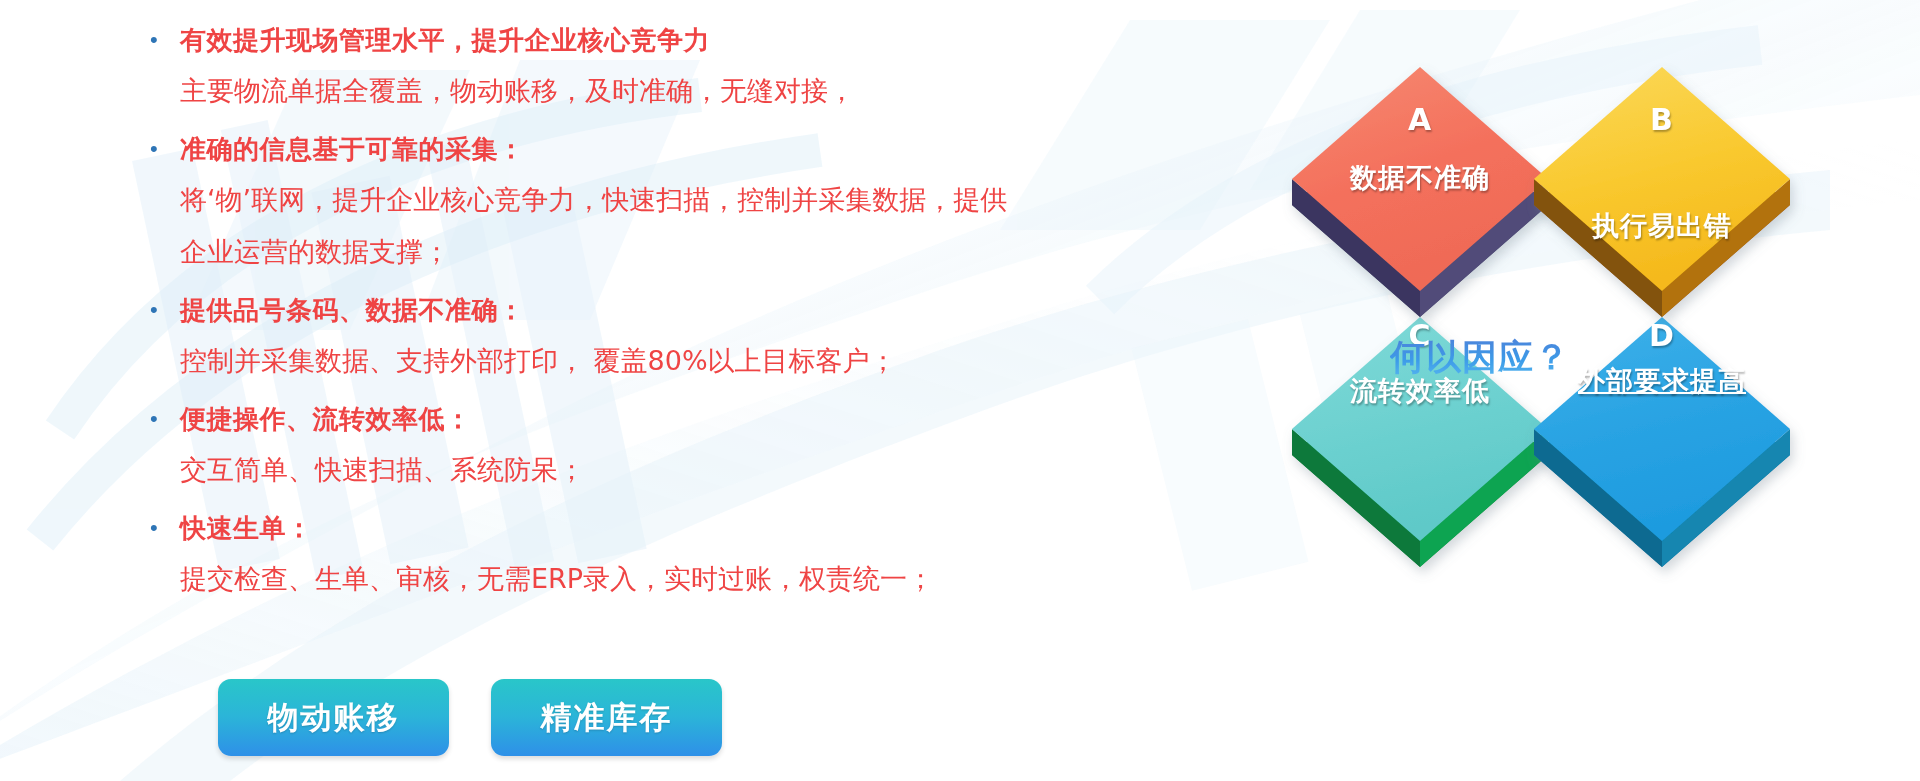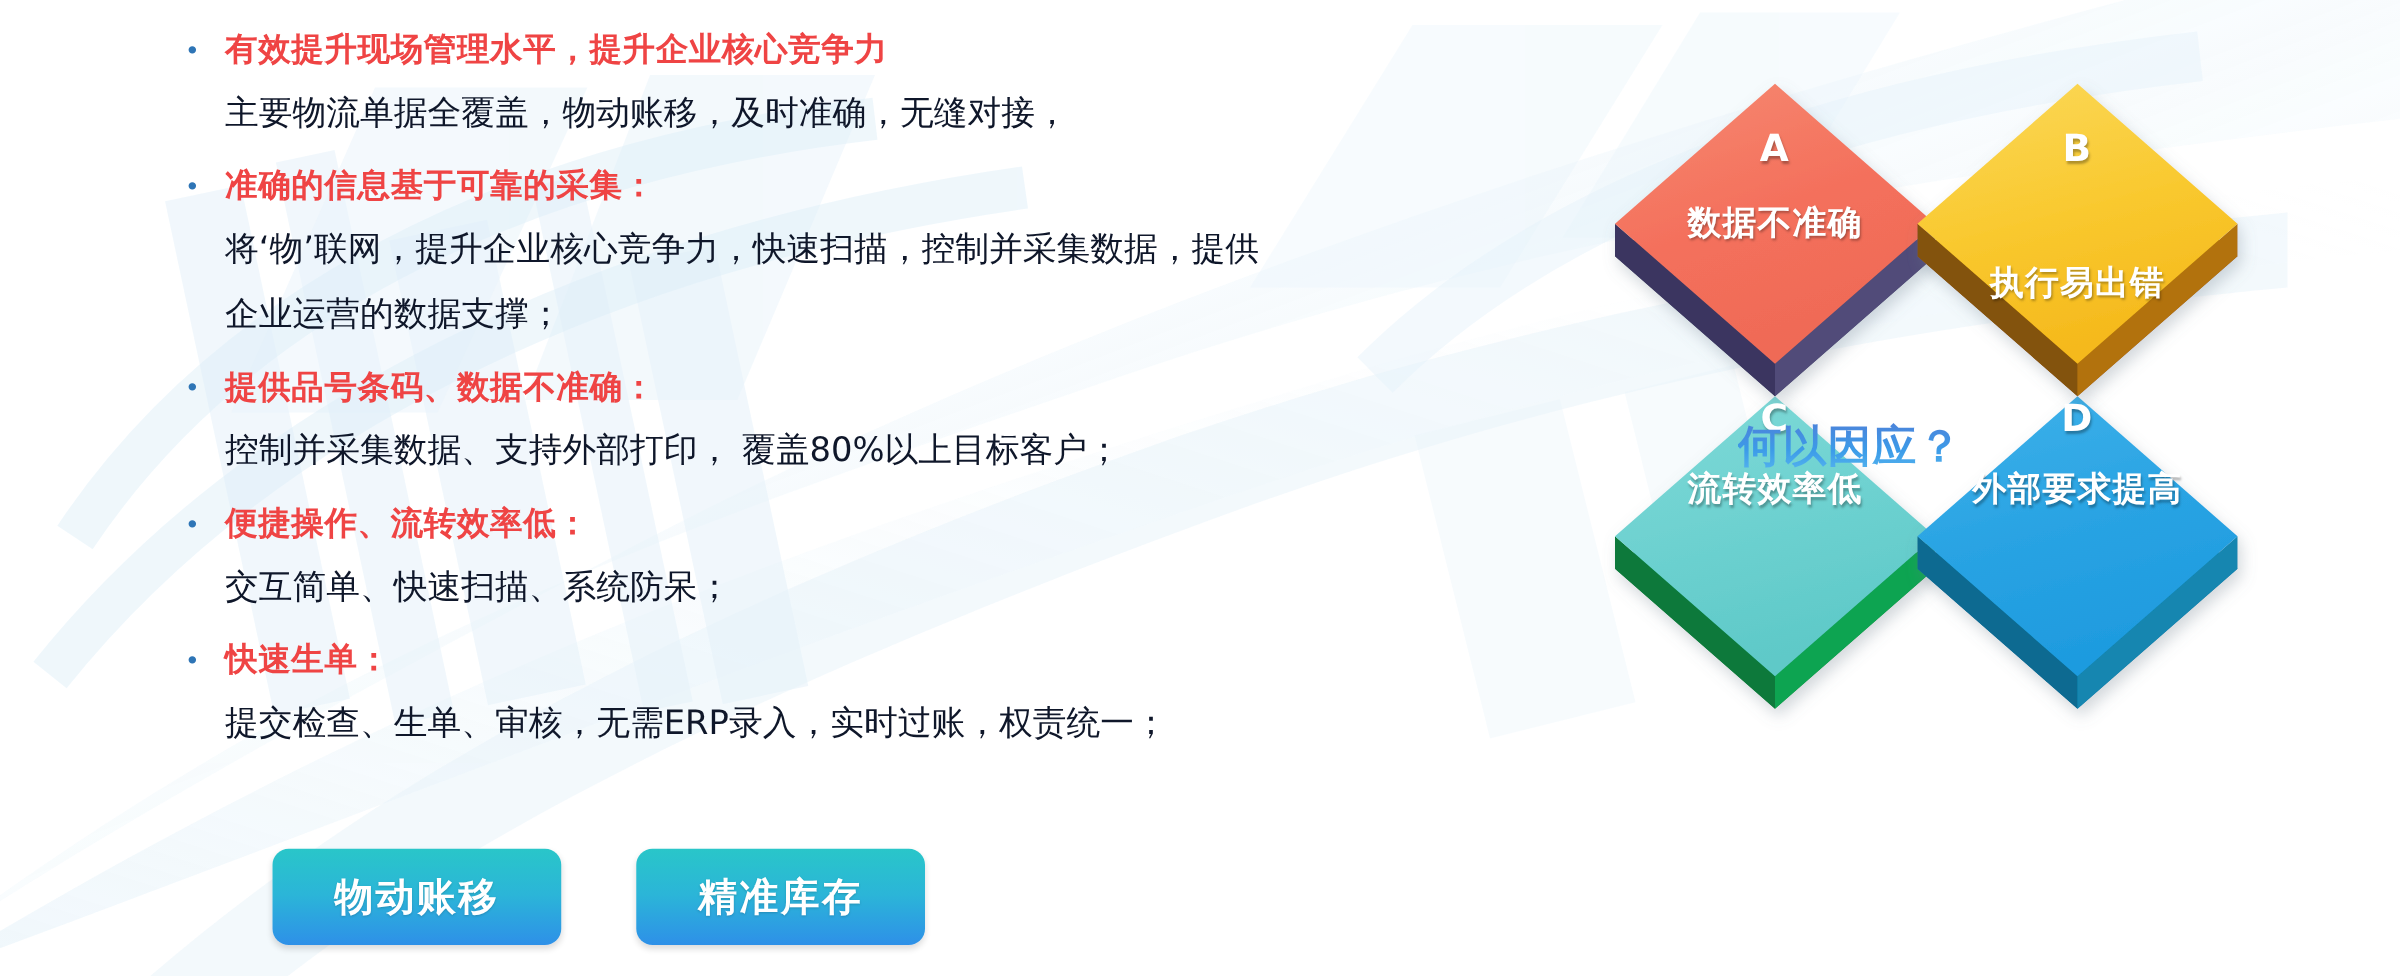--- a/index.html
+++ b/index.html
@@ -43,34 +43,34 @@
   }
   .bullet-head {
     color: #ef4444;
     font-weight: bold;
     font-size: 26px;
     line-height: 50px;
     letter-spacing: 0.5px;
     font-family: "DejaVu Sans", "Liberation Sans", sans-serif;
   }
   .sub-line {
-    color: #0f172a;
+    color: #ef4444;
     font-size: 27px;
     line-height: 52px;
     margin-left: 40px;
     font-family: "DejaVu Sans", "Liberation Sans", sans-serif;
     white-space: nowrap;
   }
 
   
   .buttons {
     position: absolute;
     left: 218px; top: 679px;
     display: flex;
-    gap: 60px;
+    gap: 42px;
   }
   .pill {
     width: 231px; height: 77px;
     border-radius: 13px;
     background: linear-gradient(180deg, #29C6C9 0%, #2BB5D8 48%, #2E90E8 100%);
     box-shadow: 0 3px 5px rgba(0,0,0,0.14);
     display: flex;
     align-items: center;
     justify-content: center;
     color: #ffffff;
@@ -279,18 +279,18 @@
     <div class="dia-label dia-letter" style="left:240px; top:47px; width:100px;">A</div>
     <div class="dia-label dia-text" style="left:190px; top:105px; width:200px;">数据不准确</div>
 
     <div class="dia-label dia-letter" style="left:482px; top:47px; width:100px;">B</div>
     <div class="dia-label dia-text" style="left:432px; top:105px; width:200px;margin-top:48px;">执行易出错</div>
 
     <div class="dia-label dia-letter" style="left:240px; top:263px; width:100px;">C</div>
     <div class="dia-label dia-text" style="left:190px; top:318px; width:200px;">流转效率低</div>
 
     <div class="dia-label dia-letter" style="left:482px; top:263px; width:100px;">D</div>
-    <div class="dia-label dia-text" style="left:419px; top:318px; width:226px;">外部要求提高</div>
+    <div class="dia-label dia-text" style="left:419px; top:308px; width:226px;text-decoration:underline;">外部要求提高</div>
   </div>
 
   <div class="center-q">何以因应？</div>
 
 </div>
 
 </body></html>

